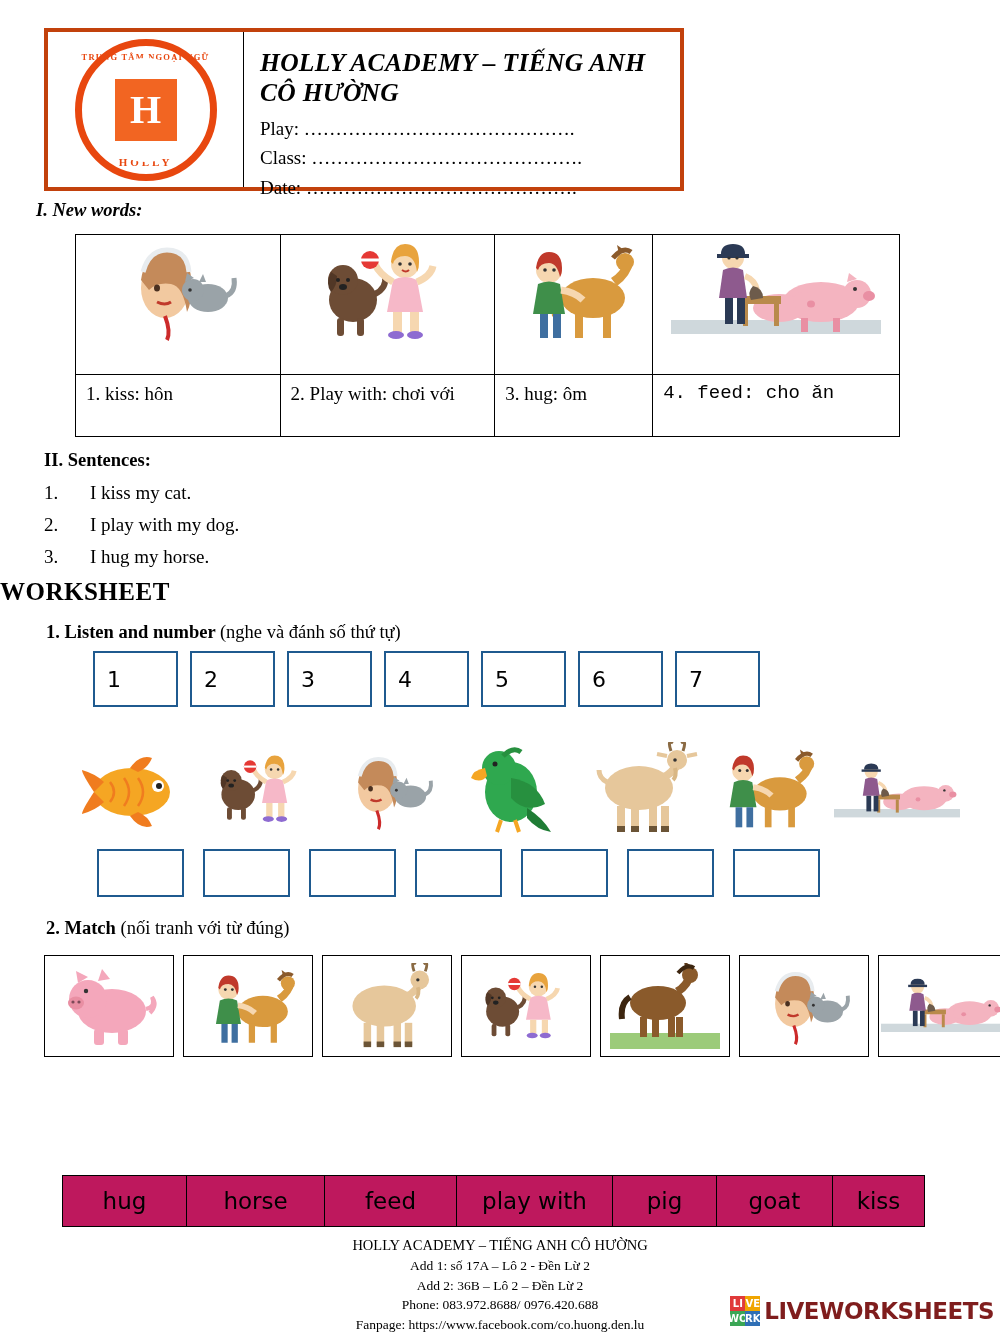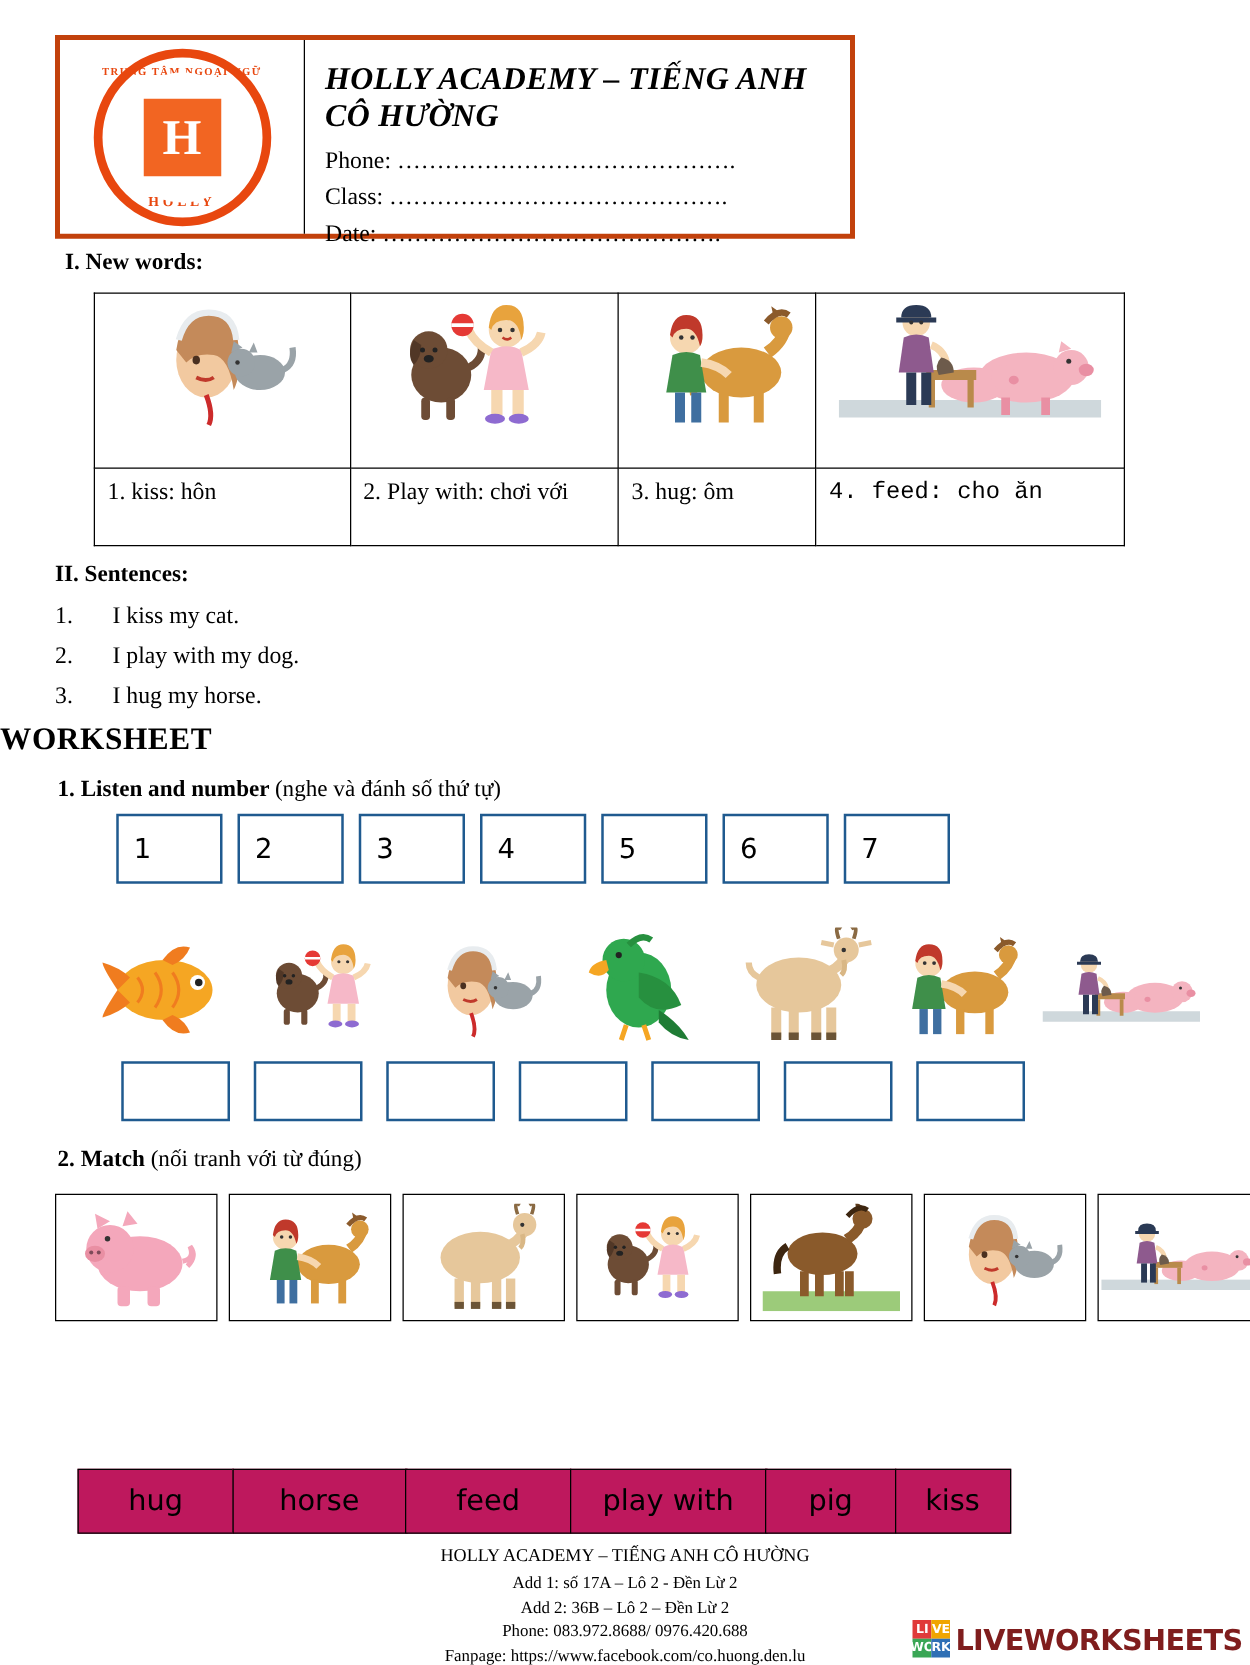--- a/index.html
+++ b/index.html
@@ -216,21 +216,21 @@
     left: 0; right: 0; top: 1235px;
     text-align: center;
     font-size: 13.5px;
     line-height: 1.45;
   }
   .footer .f1 { font-size: 14.5px; }
 
   .lw-logo {
     position: absolute;
     right: 6px; bottom: 6px;
-    display: flex; align-items: flex-end;
+    display: flex; align-items: center;
     font-family: "DejaVu Sans", sans-serif;
   }
   .lw-squares {
     display: grid;
     grid-template-columns: 15px 15px;
     grid-template-rows: 15px 15px;
     margin-right: 4px;
   }
   .lw-squares div {
     display: flex; align-items: center; justify-content: center;
@@ -252,27 +252,27 @@
     <div class="logo">
       <div class="logo-top-text">TRUNG TÂM NGOẠI NGỮ</div>
       <div class="logo-bottom-text">HOLLY</div>
       <div class="logo-inner">
         <div class="logo-square">H</div>
       </div>
     </div>
   </div>
   <div class="header-right">
     <div class="school-title">HOLLY ACADEMY – TIẾNG ANH CÔ HƯỜNG</div>
-    <div class="field-line">Phone: …………………………………….</div>
+    <div class="field-line">Play: …………………………………….</div>
     <div class="field-line">Class: …………………………………….</div>
     <div class="field-line">Date: …………………………………….</div>
   </div>
 </div>
 
-<div class="sec-head" style="left:52px; top:200px;">I. New words:</div>
+<div class="sec-head" style="left:36px; top:200px;font-style:italic;">I. New words:</div>
 
 <table class="words-table">
   <tbody>
       <tr>
     <td class="pic-cell col1">
       <div class="ctr">
         <svg width="130" height="110" viewBox="0 0 130 110">
           <ellipse cx="52" cy="52" rx="24" ry="30" fill="#f2c9a0"></ellipse>
           <path d="M28 44 q4 -28 26 -28 q22 0 24 26 q2 22 -4 34 q-4 -26 -16 -28 q-14 -2 -22 6 z" fill="#c48a5a"></path>
           <path d="M30 36 q6 -22 24 -22 q20 0 22 22" fill="none" stroke="#e8ecef" stroke-width="5"></path>
@@ -687,20 +687,21 @@
     </svg>
   </div>
 </div>
 
 <div class="word-row">
   <div class="word-box" style="width:125px;">hug</div>
   <div class="word-box" style="width:140px;">horse</div>
   <div class="word-box" style="width:133px;">feed</div>
   <div class="word-box" style="width:158px;">play with</div>
   <div class="word-box" style="width:105px;">pig</div>
+  <div class="word-box" style="width:118px;">goat</div>
   <div class="word-box" style="width:93px;">kiss</div>
 </div>
 
 <div class="footer">
   <div class="f1">HOLLY ACADEMY – TIẾNG ANH CÔ HƯỜNG</div>
   <div>Add 1: số 17A – Lô 2 - Đền Lừ 2</div>
   <div>Add 2: 36B – Lô 2 – Đền Lừ 2</div>
   <div>Phone: 083.972.8688/ 0976.420.688</div>
   <div>Fanpage: https://www.facebook.com/co.huong.den.lu</div>
 </div>

